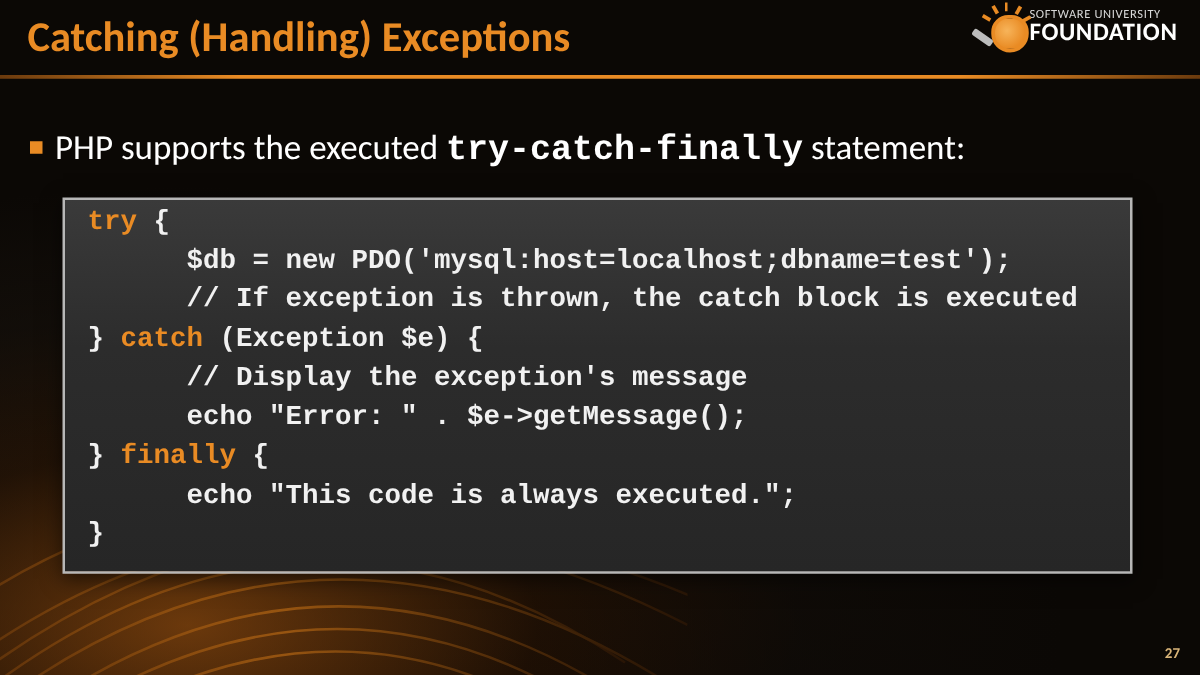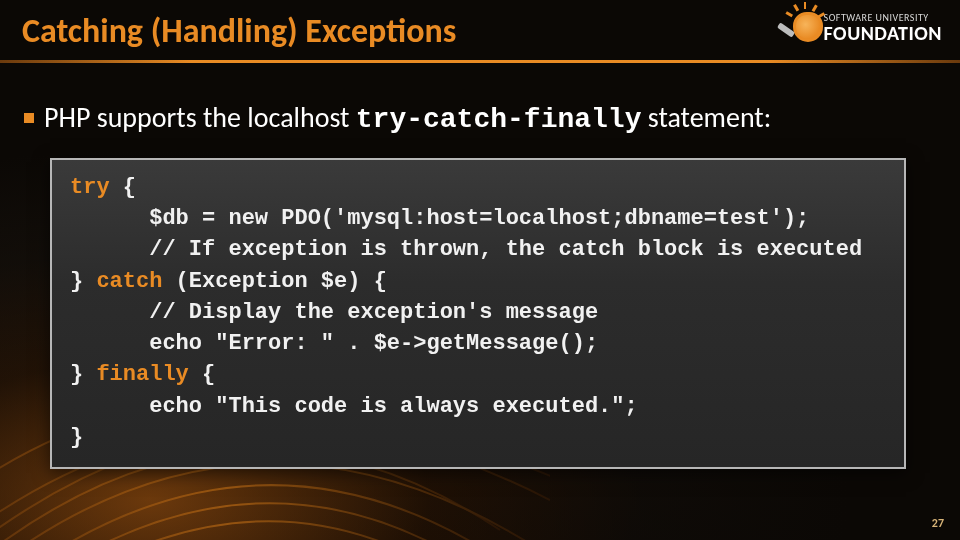--- a/index.html
+++ b/index.html
@@ -48,21 +48,21 @@
     left: 0;
     width: 960px;
     height: 3px;
     background: linear-gradient(to right, #6b3a0d 0%, #e98b24 20%, #e98b24 80%, #6b3a0d 100%);
   }
   .logo {
     position: absolute;
     top: 6px;
     right: 18px;
     display: flex;
-    align-items: center;
+    align-items: flex-start;
     gap: 1px;
   }
   .logo-bulb {
     width: 40px;
     height: 44px;
     position: relative;
   }
   .logo-bulb .wrench {
     position: absolute;
     width: 18px;
@@ -135,21 +135,21 @@
     font-weight: 700;
   }
   .codeblock {
     position: absolute;
     top: 158px;
     left: 50px;
     width: 856px;
     border: 2px solid #b7b7b7;
     background: linear-gradient(#3a3a3a 0%, #2c2c2c 40%, #262626 100%);
     box-shadow: 0 4px 16px rgba(0,0,0,0.6);
-    padding: 12px 18px 14px;
+    padding: 2px 18px 14px;
     box-sizing: border-box;
   }
   .codeblock pre {
     margin: 0;
     font-family: "Consolas", "Courier New", monospace;
     font-size: 22px;
     line-height: 1.42;
     color: #f1f1f1;
     font-weight: 700;
     white-space: pre;
@@ -205,21 +205,21 @@
       <div class="bulb"></div>
       <div class="wrench"></div>
     </div>
     <div class="logo-text">
       <div class="l1">SOFTWARE UNIVERSITY</div>
       <div class="l2">FOUNDATION</div>
     </div>
   </div>
 
   <div class="bullet-row">
-    <span class="sq"></span><span>PHP supports the localhost </span><span class="mono">try-catch-finally</span><span> statement:</span>
+    <span class="sq"></span><span>PHP supports the executed </span><span class="mono">try-catch-finally</span><span> statement:</span>
   </div>
 
   <div class="codeblock">
     <pre><span class="kw">try</span><span> {</span>
 <span>      $db = new PDO('mysql:host=localhost;dbname=test');</span>
 <span>      // If exception is thrown, the catch block is executed</span>
 <span>} </span><span class="kw">catch</span><span> (Exception $e) {</span>
 <span>      // Display the exception's message</span>
 <span>      echo "Error: " . $e-&gt;getMessage();</span>
 <span>} </span><span class="kw">finally</span><span> {</span>

